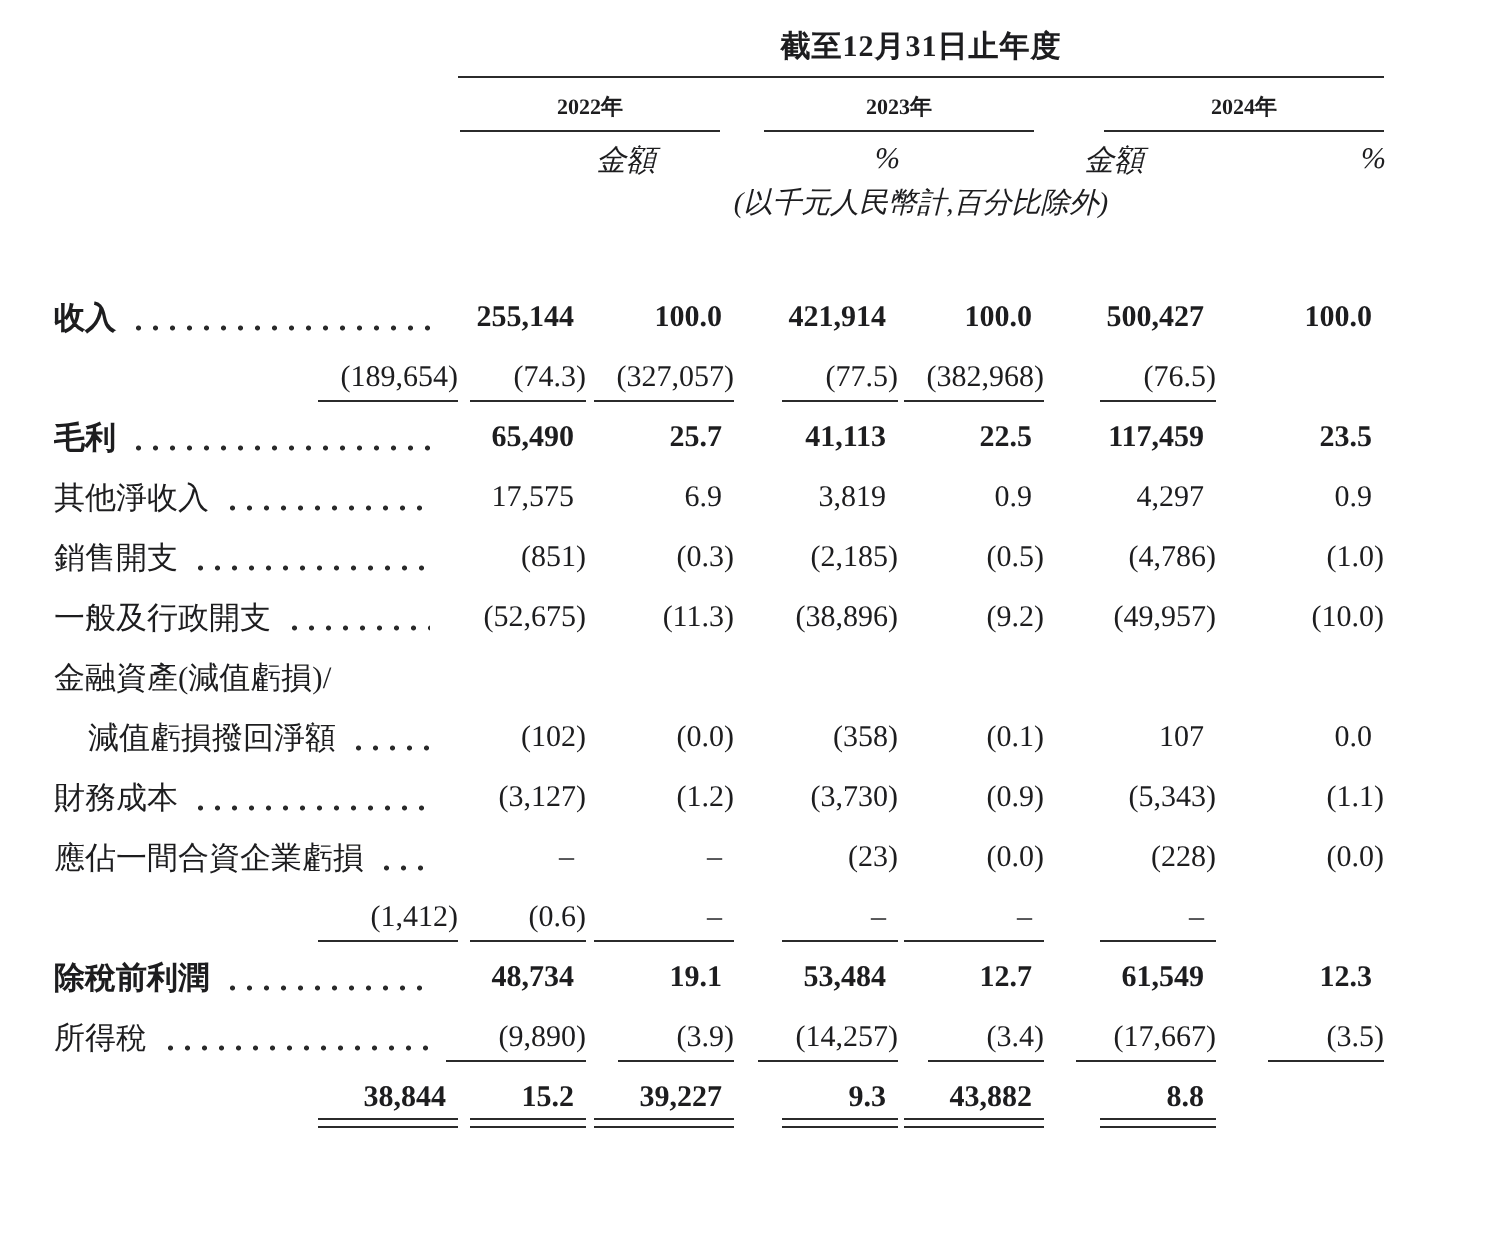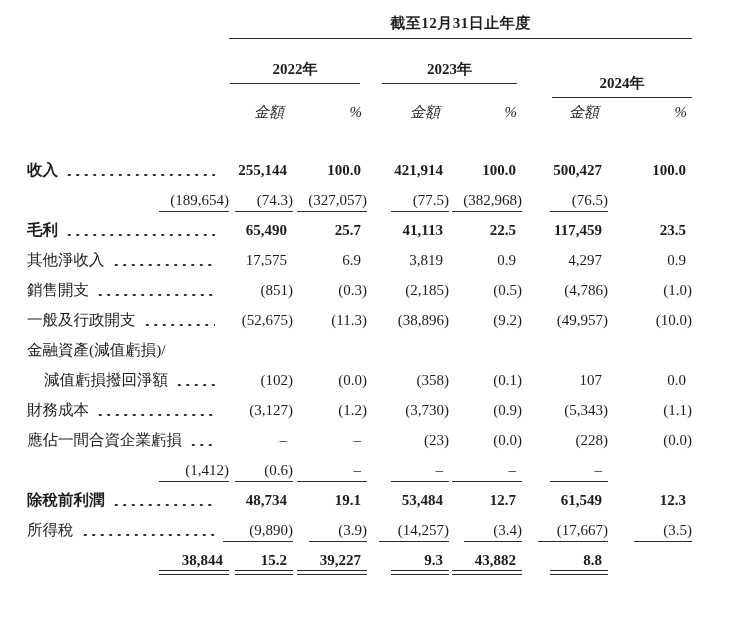--- a/index.html
+++ b/index.html
@@ -26,28 +26,28 @@
     font-weight:bold;
     font-size:15px;
     padding-bottom:5px;
     border-bottom:1.6px solid #2b2b2b;
     letter-spacing:0.5px;
   }
   .year-row { margin-top:7px; }
   .year-group {
     text-align:center;
     font-weight:bold;
-    font-size:15px;
+    font-size:11px;
     padding-bottom:4px;
     border-bottom:1.6px solid #2b2b2b;
   }
   .yg1 { grid-column:2 / 4; margin-left:1px;  margin-right:7px; }
   .yg2 { grid-column:4 / 6; margin-left:15px; margin-right:5px; }
-  .yg3 { grid-column:6 / 8; margin-left:30px; margin-right:0;margin-top:28px; }
-  .subhdr-row { margin-top:5px; }
+  .yg3 { grid-column:6 / 8; margin-left:30px; margin-right:0; }
+  .subhdr-row { margin-top:5px;gap:44px; }
   .subhdr-row .sub {
     font-style:italic;
     font-size:15px;
     text-align:right;
   }
   .sub-amt { padding-right:9px; }
   .sub-pct { padding-right:5px; }
   .note-row { margin-top:2px; }
   .unit-note {
     grid-column:2 / 8;
@@ -124,20 +124,24 @@
   <div class="grid subhdr-row">
     <div class="spacer"></div>
     <div class="sub sub-amt">金額</div>
     <div class="sub sub-pct">%</div>
     <div class="sub sub-amt">金額</div>
     <div class="sub sub-pct">%</div>
     <div class="sub sub-amt">金額</div>
     <div class="sub sub-pct">%</div>
   </div>
 
+  <div class="grid note-row">
+    <div class="spacer"></div>
+    <div class="unit-note">(以千元人民幣計,百分比除外)</div>
+  </div>
 
   <div class="tbody" id="table-body">
       <div class="grid row bold">
         <div class="label-cell">
           <span class="label-text">收入</span>
           <span class="dots"></span>
         </div>
         <div class="cell col-amt pad">255,144</div>
         <div class="cell col-pct pad">100.0</div>
         <div class="cell col-amt pad">421,914</div>

